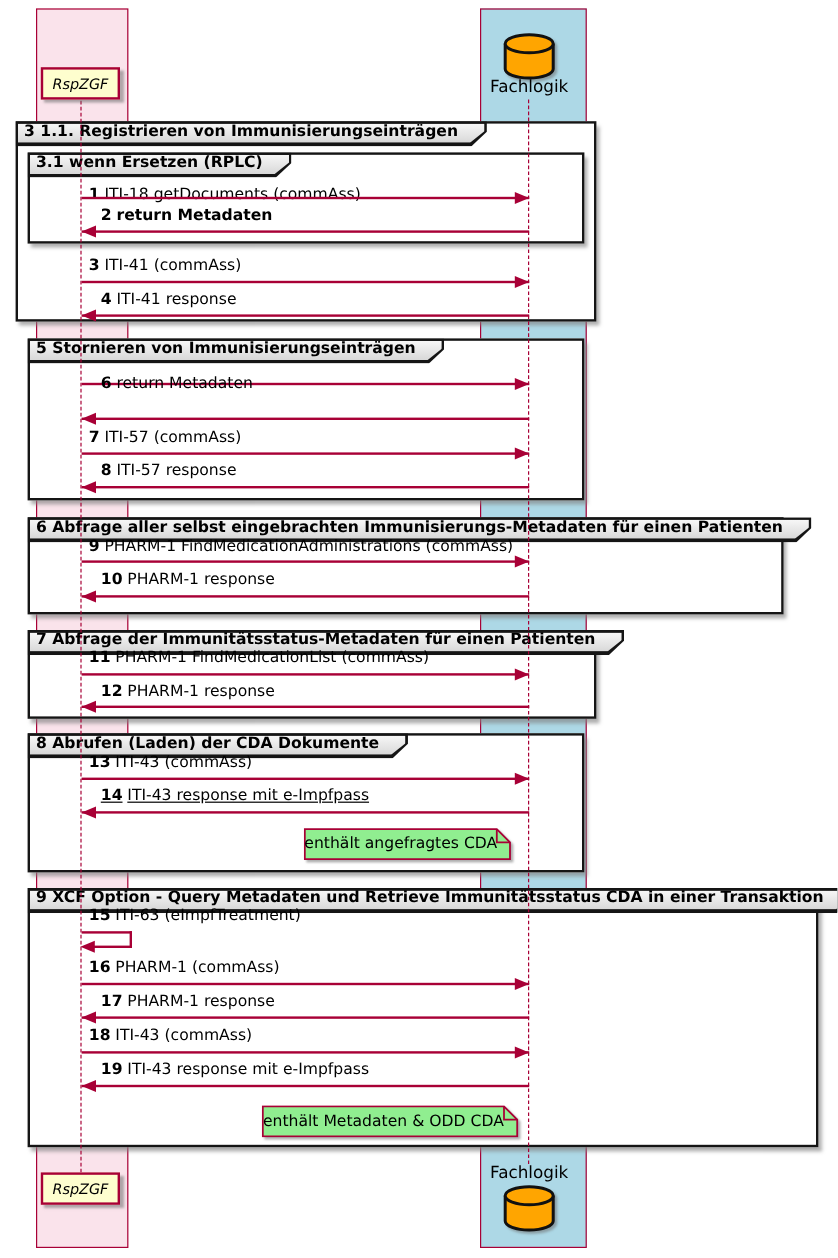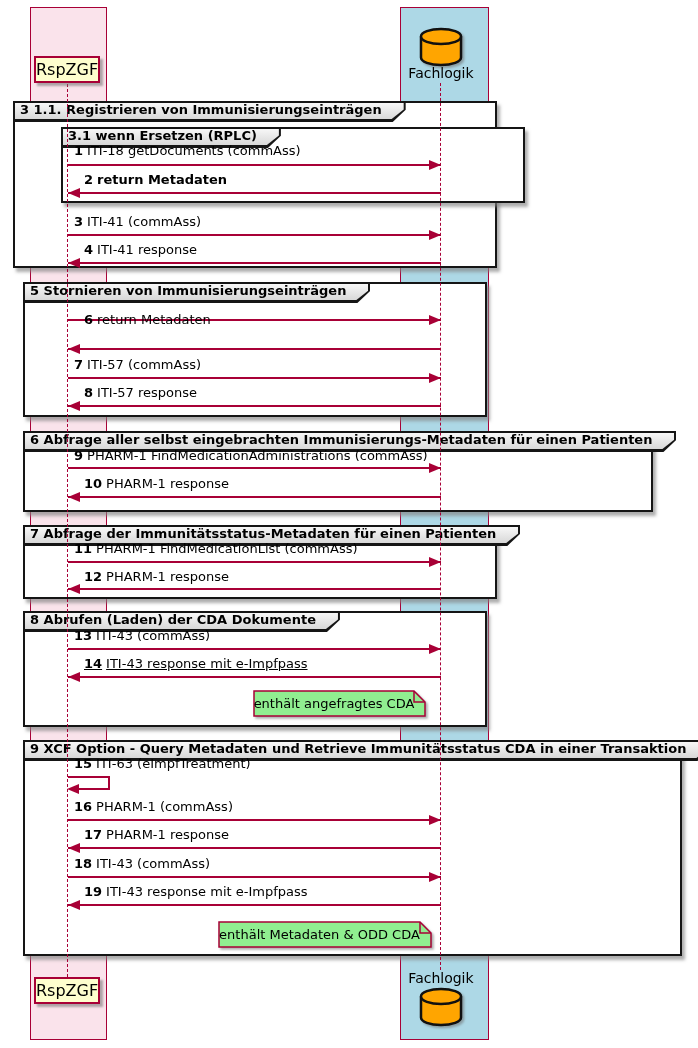--- a/index.html
+++ b/index.html
@@ -11,21 +11,21 @@
   .band { position:absolute; top:7px; height:1033px; border:1px solid var(--arrow,#A80036); box-sizing:border-box; }
   .band.left  { left:30px;  width:77px; background:var(--band-left,#FAE3EB); }
   .band.right { left:400px; width:89px; background:var(--band-right,#ADD8E6); }
   
   .lifeline { position:absolute; width:0; border-left:1px dashed var(--arrow,#A80036); z-index:3; }
   
   .pbox {
     position:absolute; width:66px; height:27px; box-sizing:border-box; z-index:6;
     background:var(--participant-fill,#FEFECE); border:2px solid var(--arrow,#A80036);
     box-shadow:3px 3px 2px rgba(110,110,110,.55);
-    display:flex; align-items:center; justify-content:center; font-size:16px;
+    display:flex; align-items:center; justify-content:center; font-size:12px;font-style:italic;
   }
   .plabel { position:absolute; width:120px; text-align:center; font-size:14px; z-index:6; }
   .dbicon { position:absolute; z-index:6; filter:drop-shadow(2.5px 2.5px 1px rgba(110,110,110,.55)); }
   .dbicon path, .dbicon ellipse { fill:var(--cylinder-fill,#FFA500); stroke:#111; stroke-width:2.5; }
   
   .frame {
     position:absolute; box-sizing:border-box; background:#fff;
     border:2px solid var(--frame-border,#151515);
     box-shadow:3px 4px 3px rgba(130,130,130,.65); z-index:2;
   }
@@ -63,21 +63,21 @@
   <div class="band left"></div>
   <div class="band right"></div>
 
   <div class="frame" style="left:13px;top:101px;width:484px;height:167px;">
     <div class="tab" style="min-width:380px;">
       <div class="tab-bg"></div>
         <div class="tab-fill"></div>
       <div class="tab-label">3 1.1. Registrieren von Immunisierungseinträgen</div>
     </div>
   </div>
-  <div class="frame" style="left:23px;top:127px;width:464px;height:76px;margin-left:38px;">
+  <div class="frame" style="left:23px;top:127px;width:464px;height:76px;">
     <div class="tab" style="min-width:215px;">
       <div class="tab-bg"></div>
         <div class="tab-fill"></div>
       <div class="tab-label">3.1 wenn Ersetzen (RPLC)</div>
     </div>
   </div>
   <div class="frame" style="left:23px;top:282px;width:464px;height:135px;">
     <div class="tab" style="min-width:337px;">
       <div class="tab-bg"></div>
         <div class="tab-fill"></div>
@@ -109,21 +109,21 @@
     <div class="tab" style="min-width:651px;">
       <div class="tab-bg"></div>
         <div class="tab-fill"></div>
       <div class="tab-label">9 XCF Option - Query Metadaten und Retrieve Immunitätsstatus CDA in einer Transaktion</div>
     </div>
   </div>
 
   <div class="lifeline" style="left:67px;top:84px;height:893px;"></div>
   <div class="lifeline" style="left:440px;top:83px;height:887px;"></div>
 
-  <div class="msg-label" style="left:74px;top:143px;"><b>1</b><span>ITI-18 getDocuments (commAss)</span></div>
+  <div class="msg-label" style="left:74px;top:155px;"><b>1</b><span>ITI-18 getDocuments (commAss)</span></div>
   <div class="arrow r" style="top:164px;"></div>
   <div class="msg-label" style="left:84px;top:172px;font-weight:bold;"><b>2</b><span>return Metadaten</span></div>
   <div class="arrow l" style="top:192px;"></div>
   <div class="msg-label" style="left:74px;top:214px;"><b>3</b><span>ITI-41 (commAss)</span></div>
   <div class="arrow r" style="top:234px;"></div>
   <div class="msg-label" style="left:84px;top:242px;"><b>4</b><span>ITI-41 response</span></div>
   <div class="arrow l" style="top:262px;"></div>
 
   <div class="arrow r" style="top:319px;"></div>
   <div class="msg-label" style="left:84px;top:312px;"><b>6</b><span>return Metadaten</span></div>

